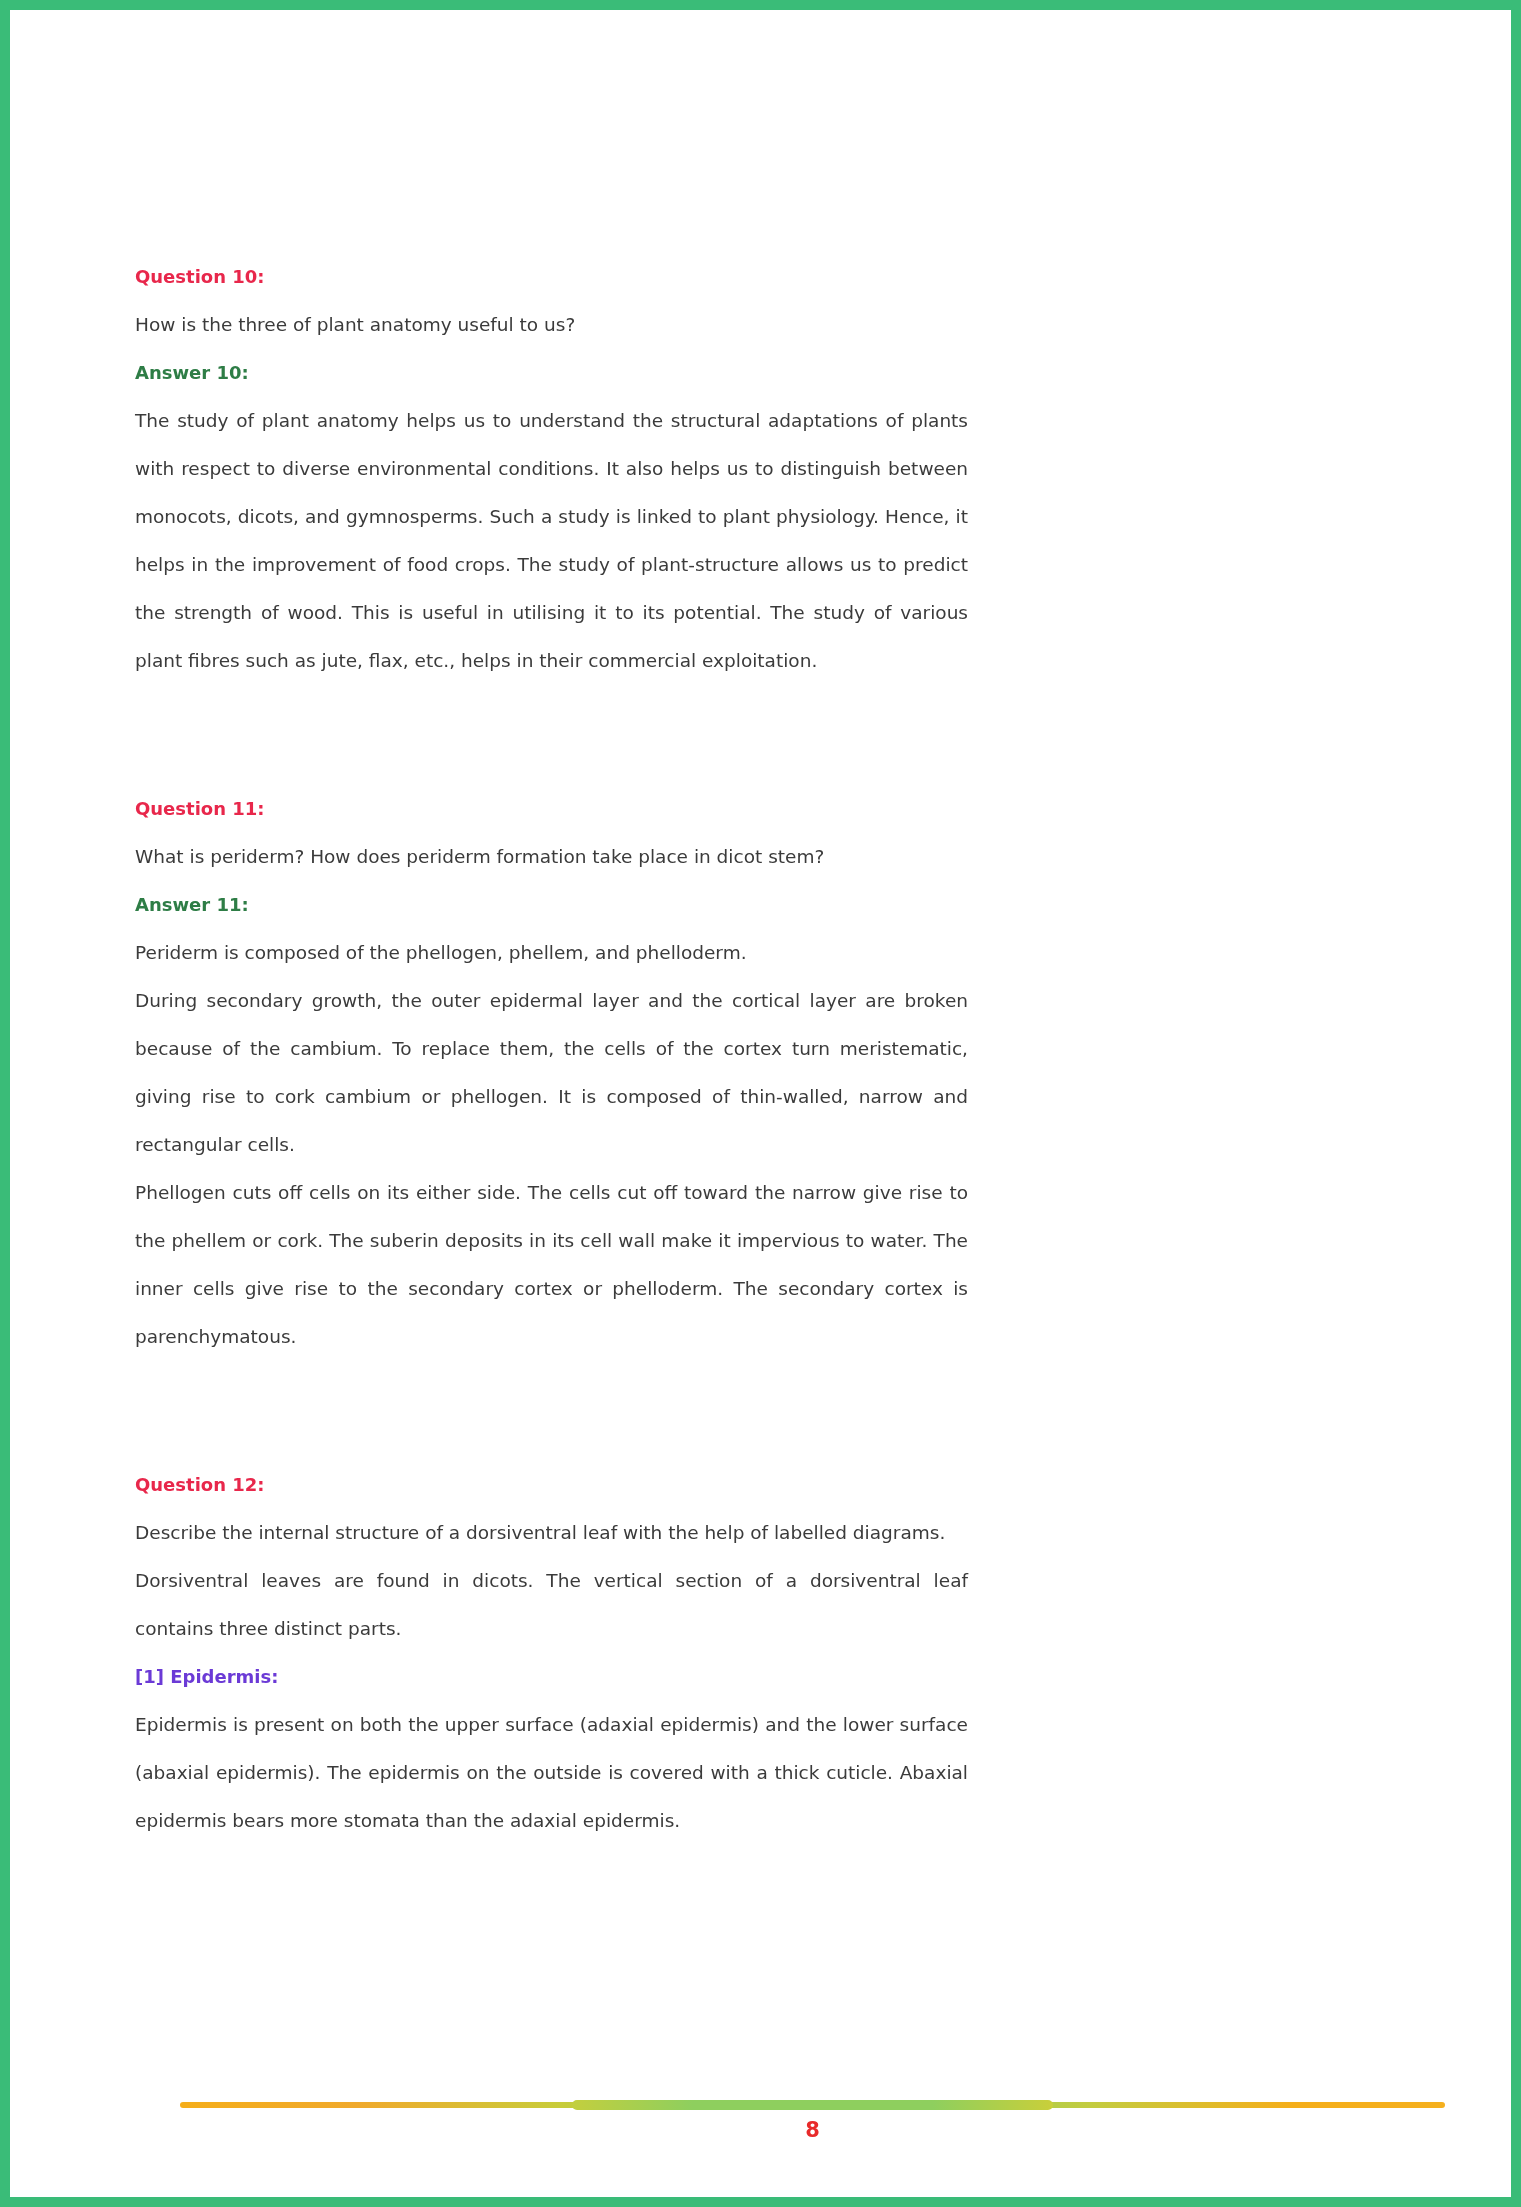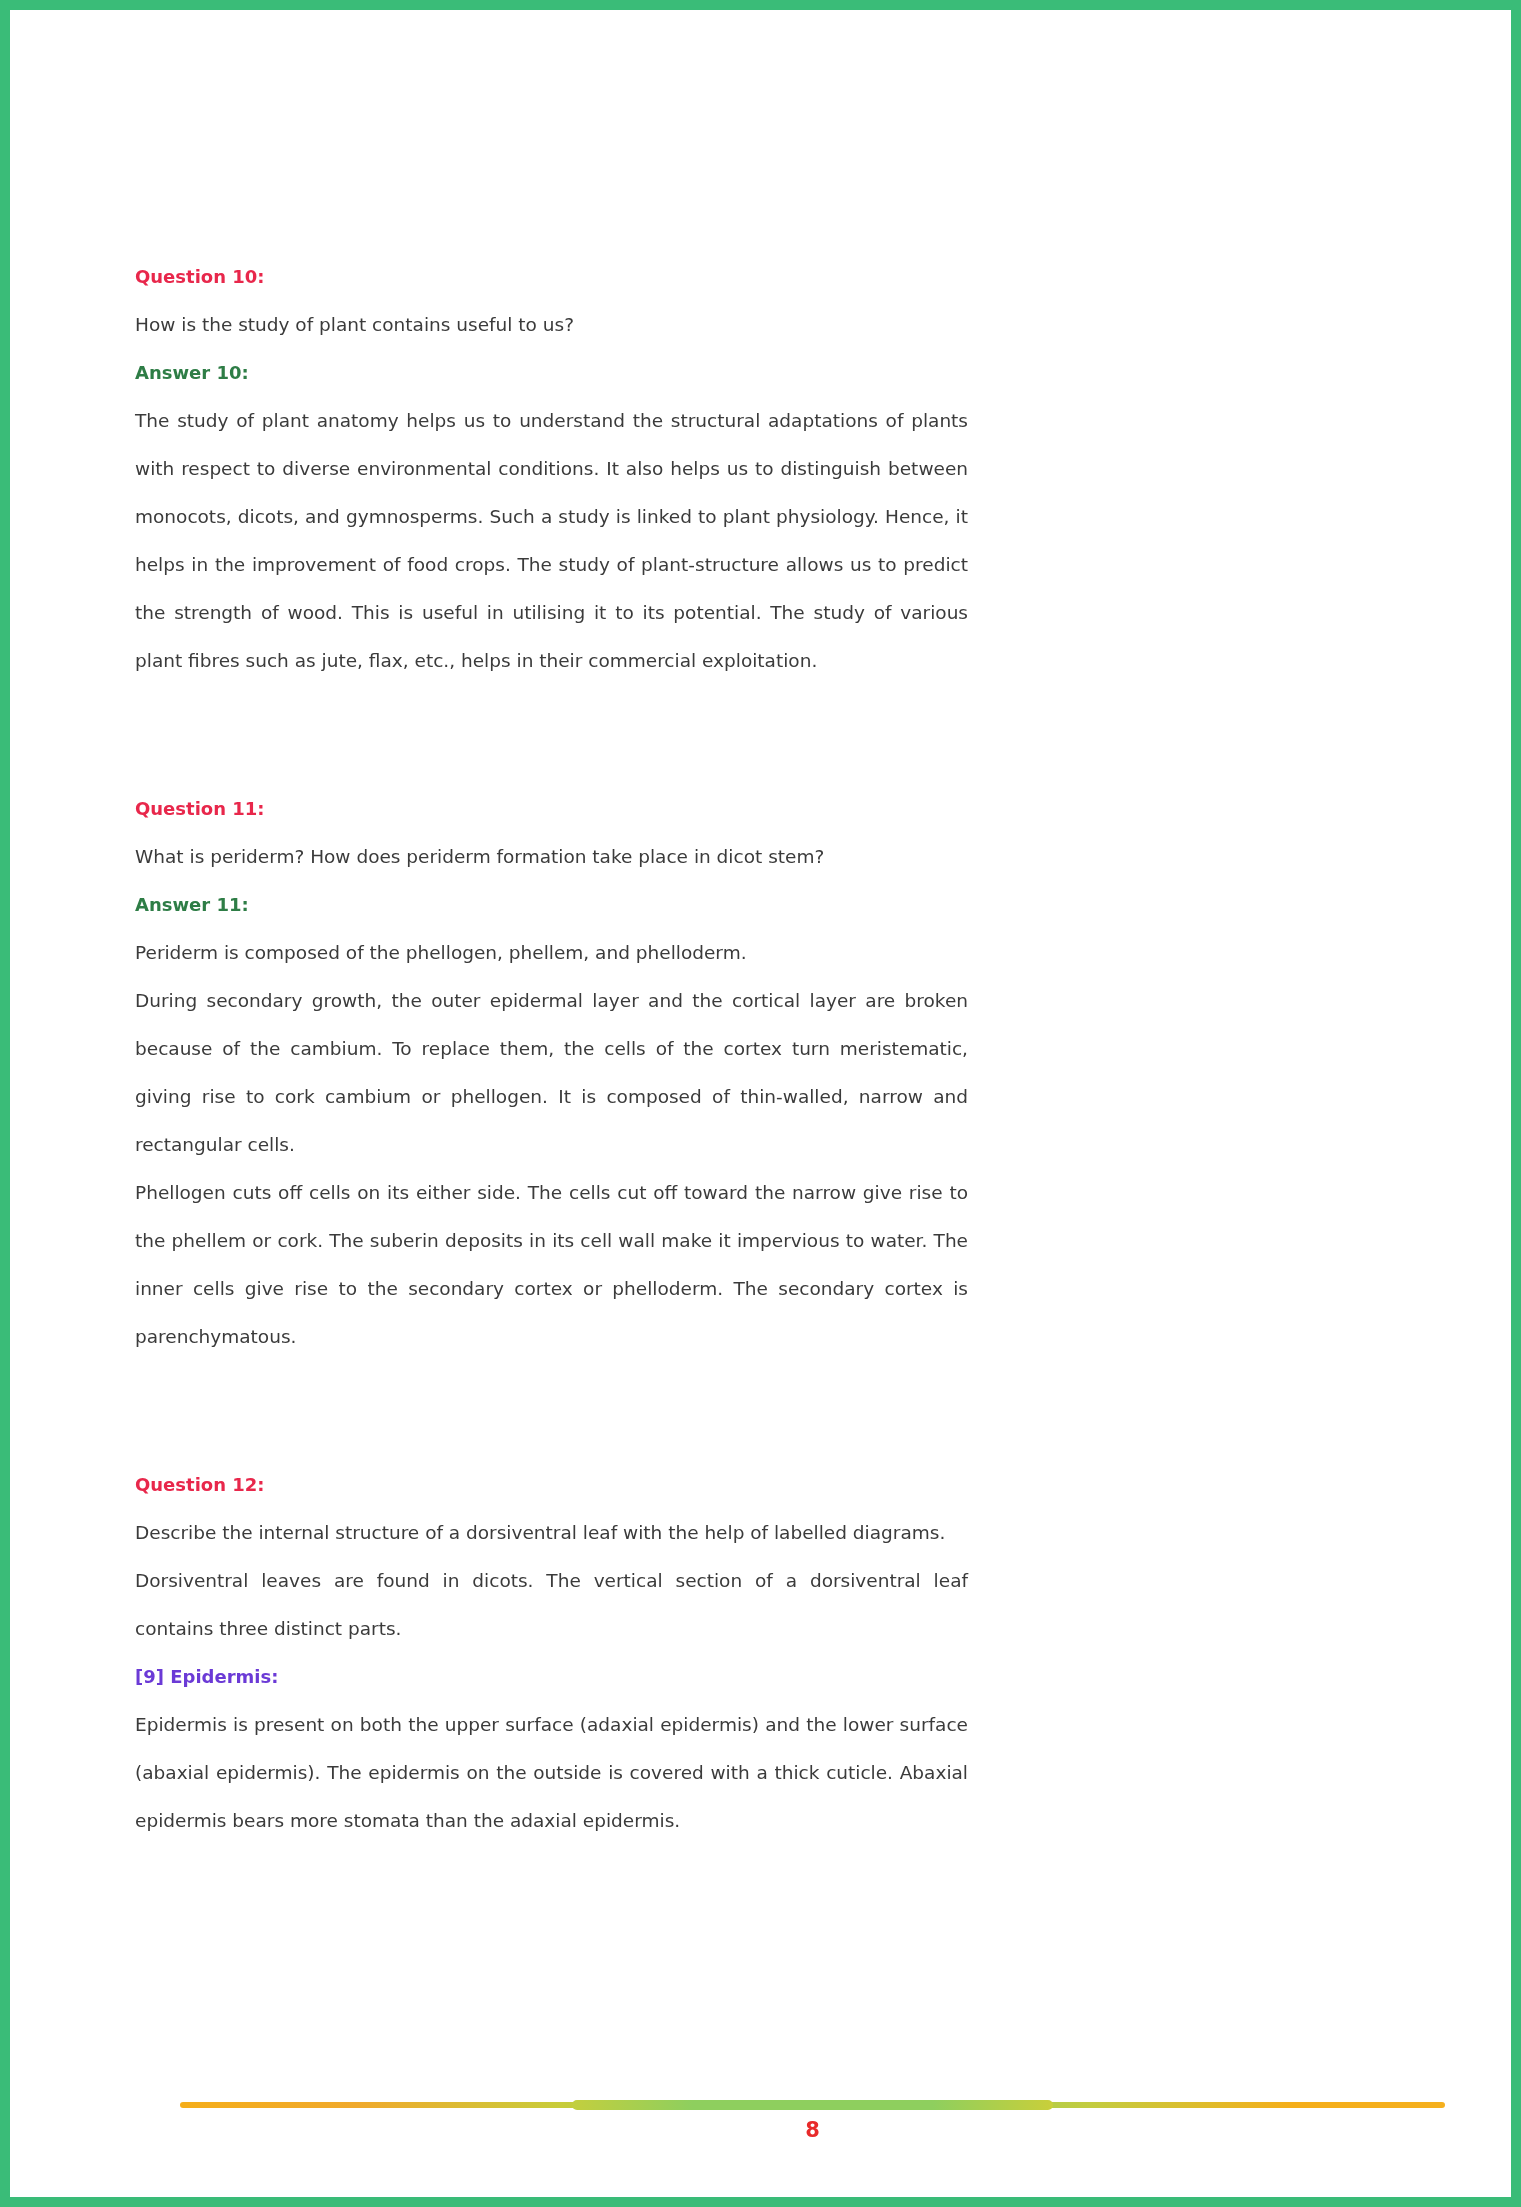--- a/index.html
+++ b/index.html
@@ -84,39 +84,39 @@
   }
 </style>
 </head>
 <body>
 
 <div class="page">
   <div class="content">
 
     <section class="qa">
       <h2 class="heading q-red">Question 10:</h2>
-      <p class="body">How is the study of plant contains useful to us?</p>
+      <p class="body">How is the three of plant anatomy useful to us?</p>
       <h2 class="heading a-green">Answer 10:</h2>
       <p class="body">The study of plant anatomy helps us to understand the structural adaptations of plants with respect to diverse environmental conditions. It also helps us to distinguish between monocots, dicots, and gymnosperms. Such a study is linked to plant physiology. Hence, it helps in the improvement of food crops. The study of plant-structure allows us to predict the strength of wood. This is useful in utilising it to its potential. The study of various plant fibres such as jute, flax, etc., helps in their commercial exploitation.</p>
     </section>
 
     <section class="qa">
       <h2 class="heading q-red">Question 11:</h2>
       <p class="body">What is periderm? How does periderm formation take place in dicot stem?</p>
       <h2 class="heading a-green">Answer 11:</h2>
       <p class="body">Periderm is composed of the phellogen, phellem, and phelloderm.</p>
       <p class="body">During secondary growth, the outer epidermal layer and the cortical layer are broken because of the cambium. To replace them, the cells of the cortex turn meristematic, giving rise to cork cambium or phellogen. It is composed of thin-walled, narrow and rectangular cells.</p>
       <p class="body">Phellogen cuts off cells on its either side. The cells cut off toward the narrow give rise to the phellem or cork. The suberin deposits in its cell wall make it impervious to water. The inner cells give rise to the secondary cortex or phelloderm. The secondary cortex is parenchymatous.</p>
     </section>
 
     <section class="qa">
       <h2 class="heading q-red">Question 12:</h2>
       <p class="body">Describe the internal structure of a dorsiventral leaf with the help of labelled diagrams.</p>
       <p class="body">Dorsiventral leaves are found in dicots. The vertical section of a dorsiventral leaf contains three distinct parts.</p>
-      <h2 class="heading sub-purple">[9] Epidermis:</h2>
+      <h2 class="heading sub-purple">[1] Epidermis:</h2>
       <p class="body">Epidermis is present on both the upper surface (adaxial epidermis) and the lower surface (abaxial epidermis). The epidermis on the outside is covered with a thick cuticle. Abaxial epidermis bears more stomata than the adaxial epidermis.</p>
     </section>
 
   </div>
 
   <div class="footer-line">
     <span class="bulge"></span>
   </div>
   <div class="page-number">8</div>
 </div>

